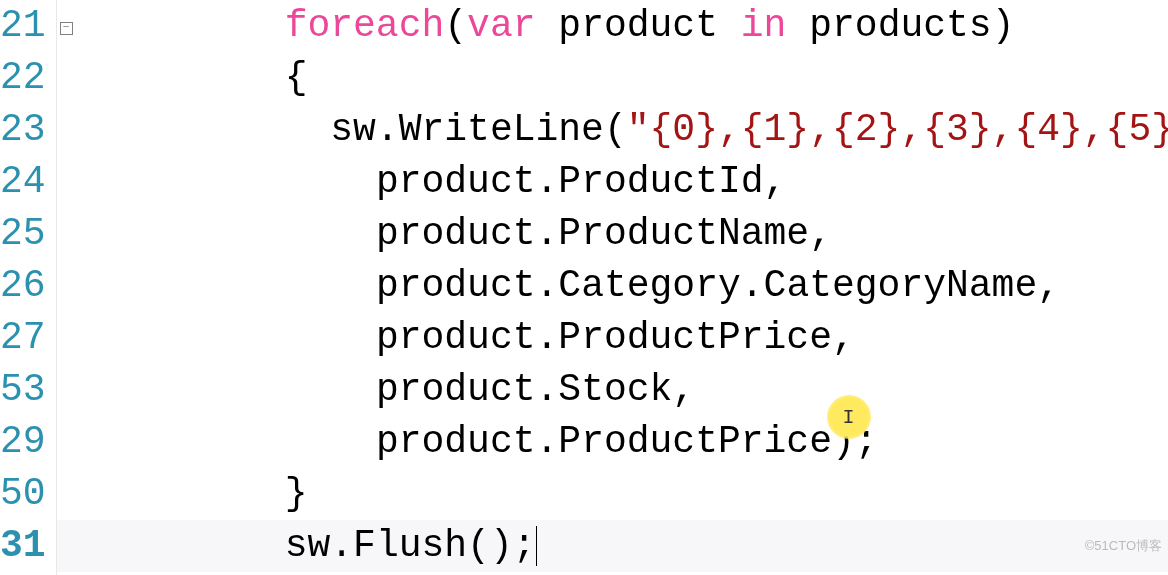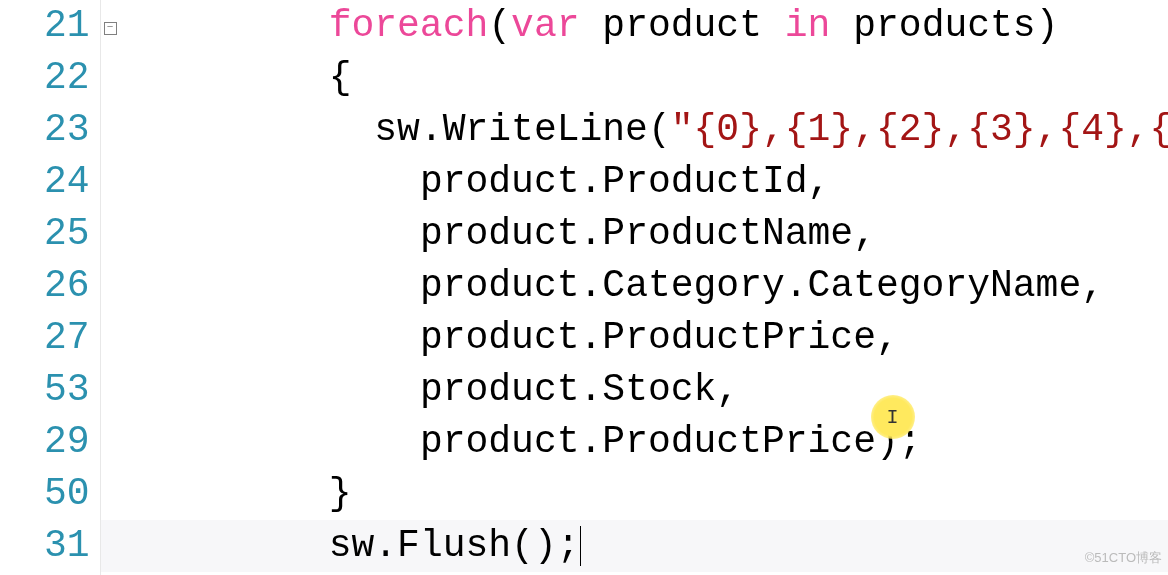--- a/index.html
+++ b/index.html
@@ -1,22 +1,22 @@
 <!DOCTYPE html>
 <html><head>
 <meta charset="utf-8">
 <style>
   html,body{margin:0;padding:0;width:1168px;height:575px;overflow:hidden;
     font-family:Consolas,"Courier New",monospace;font-size:38px;
     background:#fff;color:#000;}
-  .editor{display:flex;height:100%;padding-left:44px;}
+  .editor{display:flex;height:100%;}
   .gutter{width:70px;background:#fff;color:#2b91af;text-align:right;
     padding-right:10px;box-sizing:border-box;user-select:none;}
   .gutter div{height:52px;line-height:52px;}
-  .gutter .current{font-weight:normal;}
+  .gutter .current{font-weight:bold;}
   .change-bars{width:8px;display:flex;flex-direction:column;}
   .change-bars div{height:52px;}
   .bar-green{background:#6ec06e;}
   .bar-yellow{background:#e6c84c;}
   .margin{width:18px;background:#fff;border-right:1px solid #e8e8e8;position:relative;}
   .fold-glyph{position:absolute;left:4px;top:22px;width:11px;height:11px;
     border:1px solid #808080;background:#fff;line-height:9px;font-size:11px;
     text-align:center;color:#808080;}
   .divider{width:2px;background:#d0d0d0;}
   .code{flex:1;position:relative;}
@@ -25,21 +25,21 @@
   .str{color:#a31515;}
   .ident{color:#000;margin-top:44px;}
   .punct{color:#000;}
   .currentline{background:#f7f7f9;}
   .cursor-spot{position:absolute;width:44px;height:44px;border-radius:50%;
     background:radial-gradient(circle,#ffe95e 0%,#ffe95e 60%,rgba(255,233,94,0) 100%);
     display:flex;align-items:center;justify-content:center;pointer-events:none;}
   .cursor-spot span{font-family:"Courier New",monospace;font-size:20px;color:#333;}
   .caret{display:inline-block;width:0;border-left:1px solid #000;height:40px;
     vertical-align:middle;}
-  .watermark{position:absolute;right:6px;bottom:8px;font-size:13px;
+  .watermark{position:absolute;right:6px;bottom:20px;font-size:13px;
     font-family:Arial,sans-serif;color:#bbb;}
 </style>
 </head>
 <body>
 
 <div class="editor">
 
   <div class="gutter">
     <div>21</div>
     <div>22</div>

